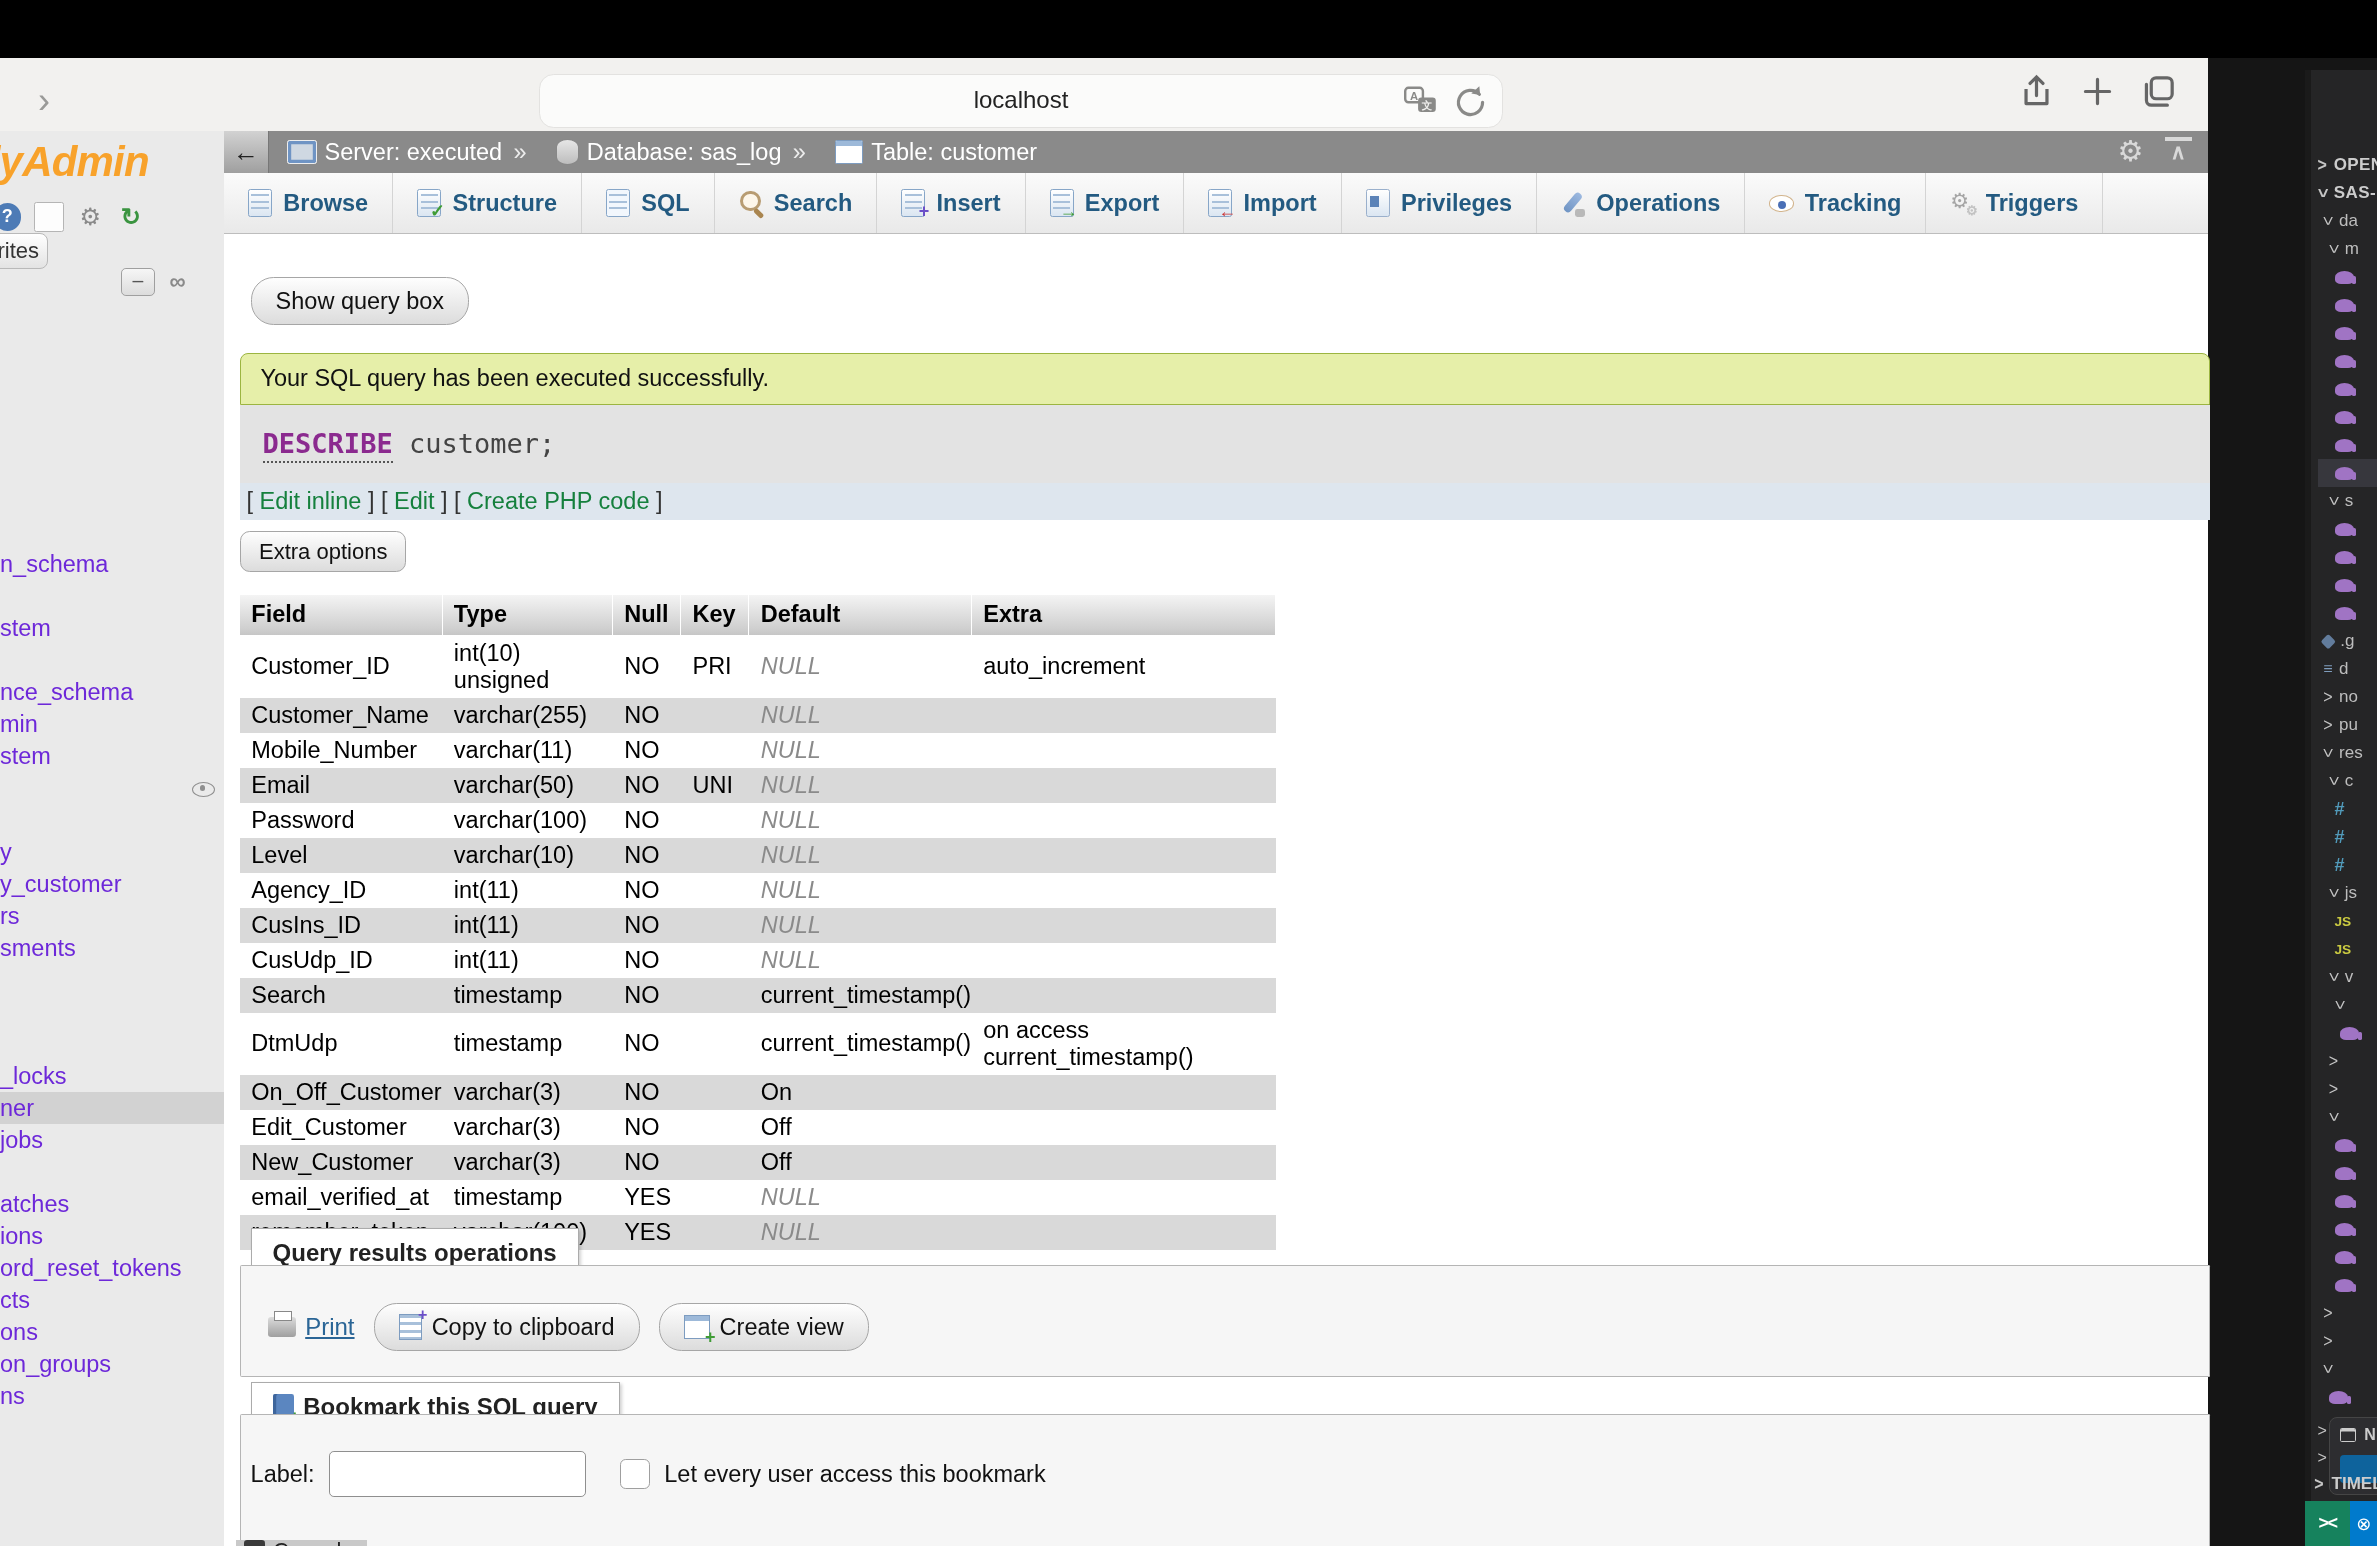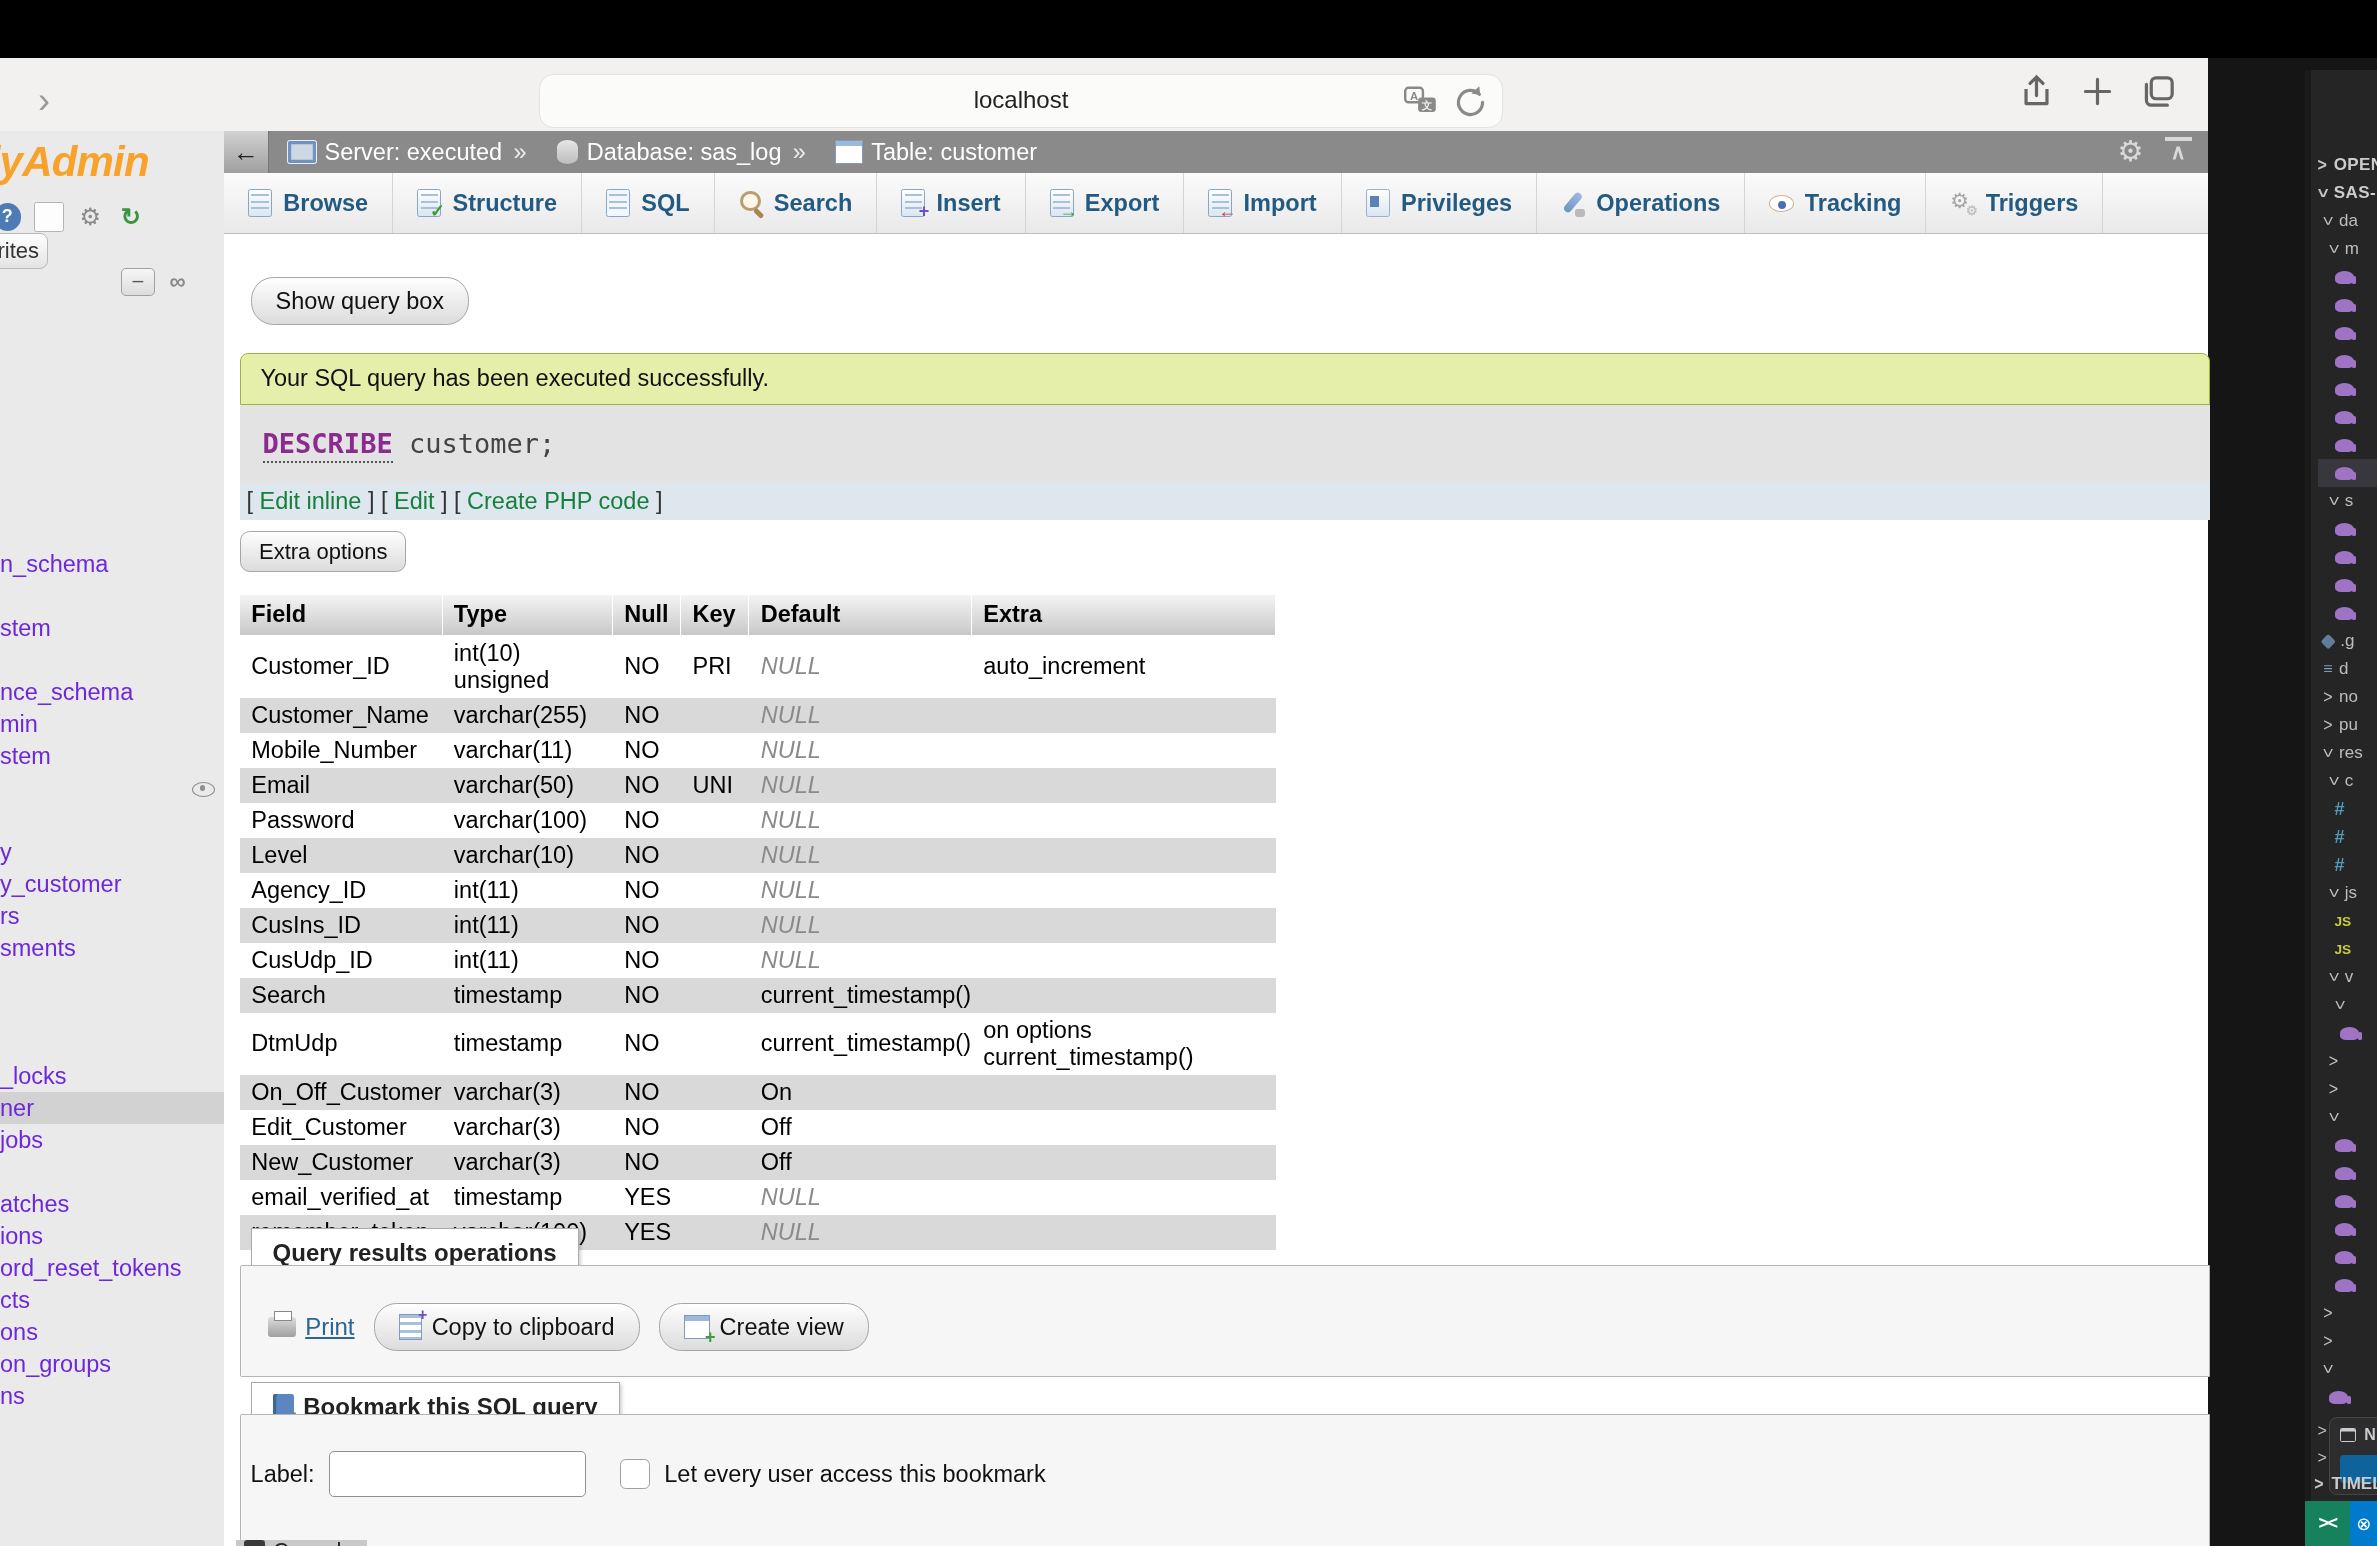--- a/index.html
+++ b/index.html
@@ -487,21 +487,21 @@
               <td class="c-key"></td>
               <td class="c-def">current_timestamp()</td>
               <td class="c-extra"></td>
             </tr>
             <tr>
               <td class="c-field">DtmUdp</td>
               <td class="c-type">timestamp</td>
               <td class="c-null">NO</td>
               <td class="c-key"></td>
               <td class="c-def">current_timestamp()</td>
-              <td class="c-extra">on options current_timestamp()</td>
+              <td class="c-extra">on access current_timestamp()</td>
             </tr>
             <tr class="even">
               <td class="c-field">On_Off_Customer</td>
               <td class="c-type">varchar(3)</td>
               <td class="c-null">NO</td>
               <td class="c-key"></td>
               <td class="c-def">On</td>
               <td class="c-extra"></td>
             </tr>
             <tr>

